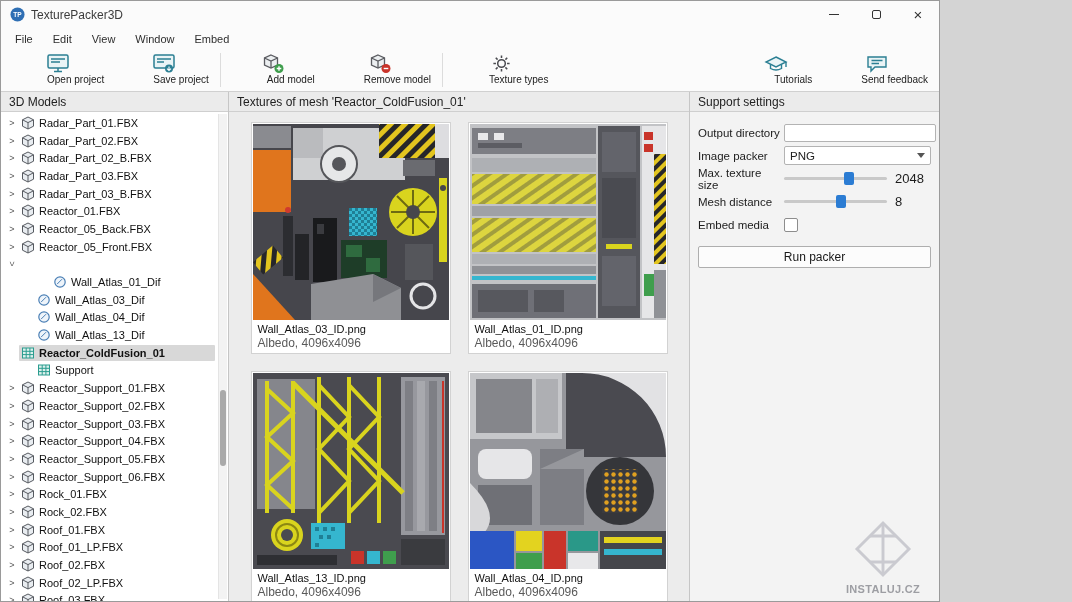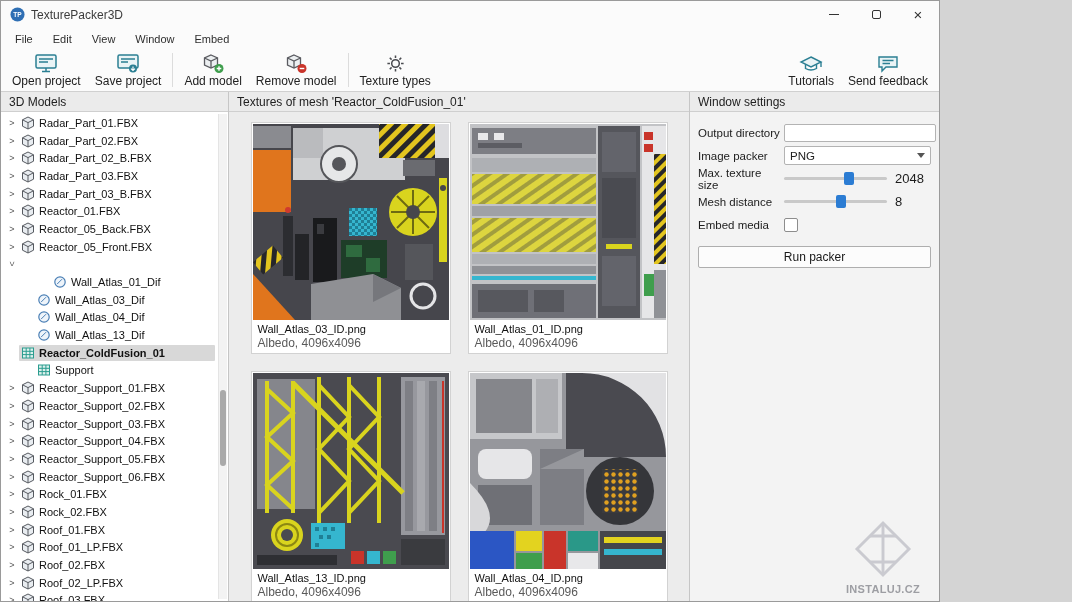--- a/index.html
+++ b/index.html
@@ -18,21 +18,21 @@
   .glyph-close { font-size:15px; color:#333; line-height:1; }
 
   
   .menubar { flex:0 0 22px; display:flex; align-items:center; background:#fbfbfb; padding-left:4px; }
   .menu-item { padding:3px 10px; color:#2e2e2e; font-size:11px; }
 
   
   .toolbar { flex:0 0 41px; display:flex; align-items:flex-start; background:#fbfbfb; padding:1px 4px 0 4px; }
   .tb-btn { display:flex; flex-direction:column; align-items:center; gap:0; padding:2px 7px 1px; }
   .tb-icon { height:21px; display:flex; align-items:center; }
-  .tb-label { font-size:12px; color:#222; white-space:nowrap; }
+  .tb-label { font-size:10px; color:#222; white-space:nowrap;margin-left:35px; }
   .tb-sep { width:1px; background:#dcdcdc; height:34px; margin:2px 4px 0; }
   .tb-spacer { flex:1; }
 
   
   .main { flex:1; display:flex; min-height:0; border-top:1px solid #d0d0d0; }
   .panel-header { flex:0 0 20px; height:20px; background:#ebebeb; border-bottom:1px solid #cfcfcf; font-size:12px; display:flex; align-items:center; padding-left:8px; color:#222; white-space:nowrap; overflow:hidden; }
 
   
   .left-panel { flex:0 0 228px; width:228px; border-right:1px solid #c6c6c6; display:flex; flex-direction:column; background:#fff; position:relative; }
   .tree { flex:1; overflow:hidden; padding-top:2px; }
@@ -709,21 +709,21 @@
             </svg>
           </div>
           <div class="tex-name">Wall_Atlas_04_ID.png</div>
           <div class="tex-info">Albedo, 4096x4096</div>
         </div>
 
       </div>
     </div>
 
     <div class="right-panel">
-      <div class="panel-header">Window settings</div>
+      <div class="panel-header">Support settings</div>
       <div class="settings">
 
         <div class="set-row">
           <span class="set-label">Output directory</span>
           <span class="set-ctrl">
             <input class="dir-input" type="text" value="" style="">
 
           </span>
         </div>
 

